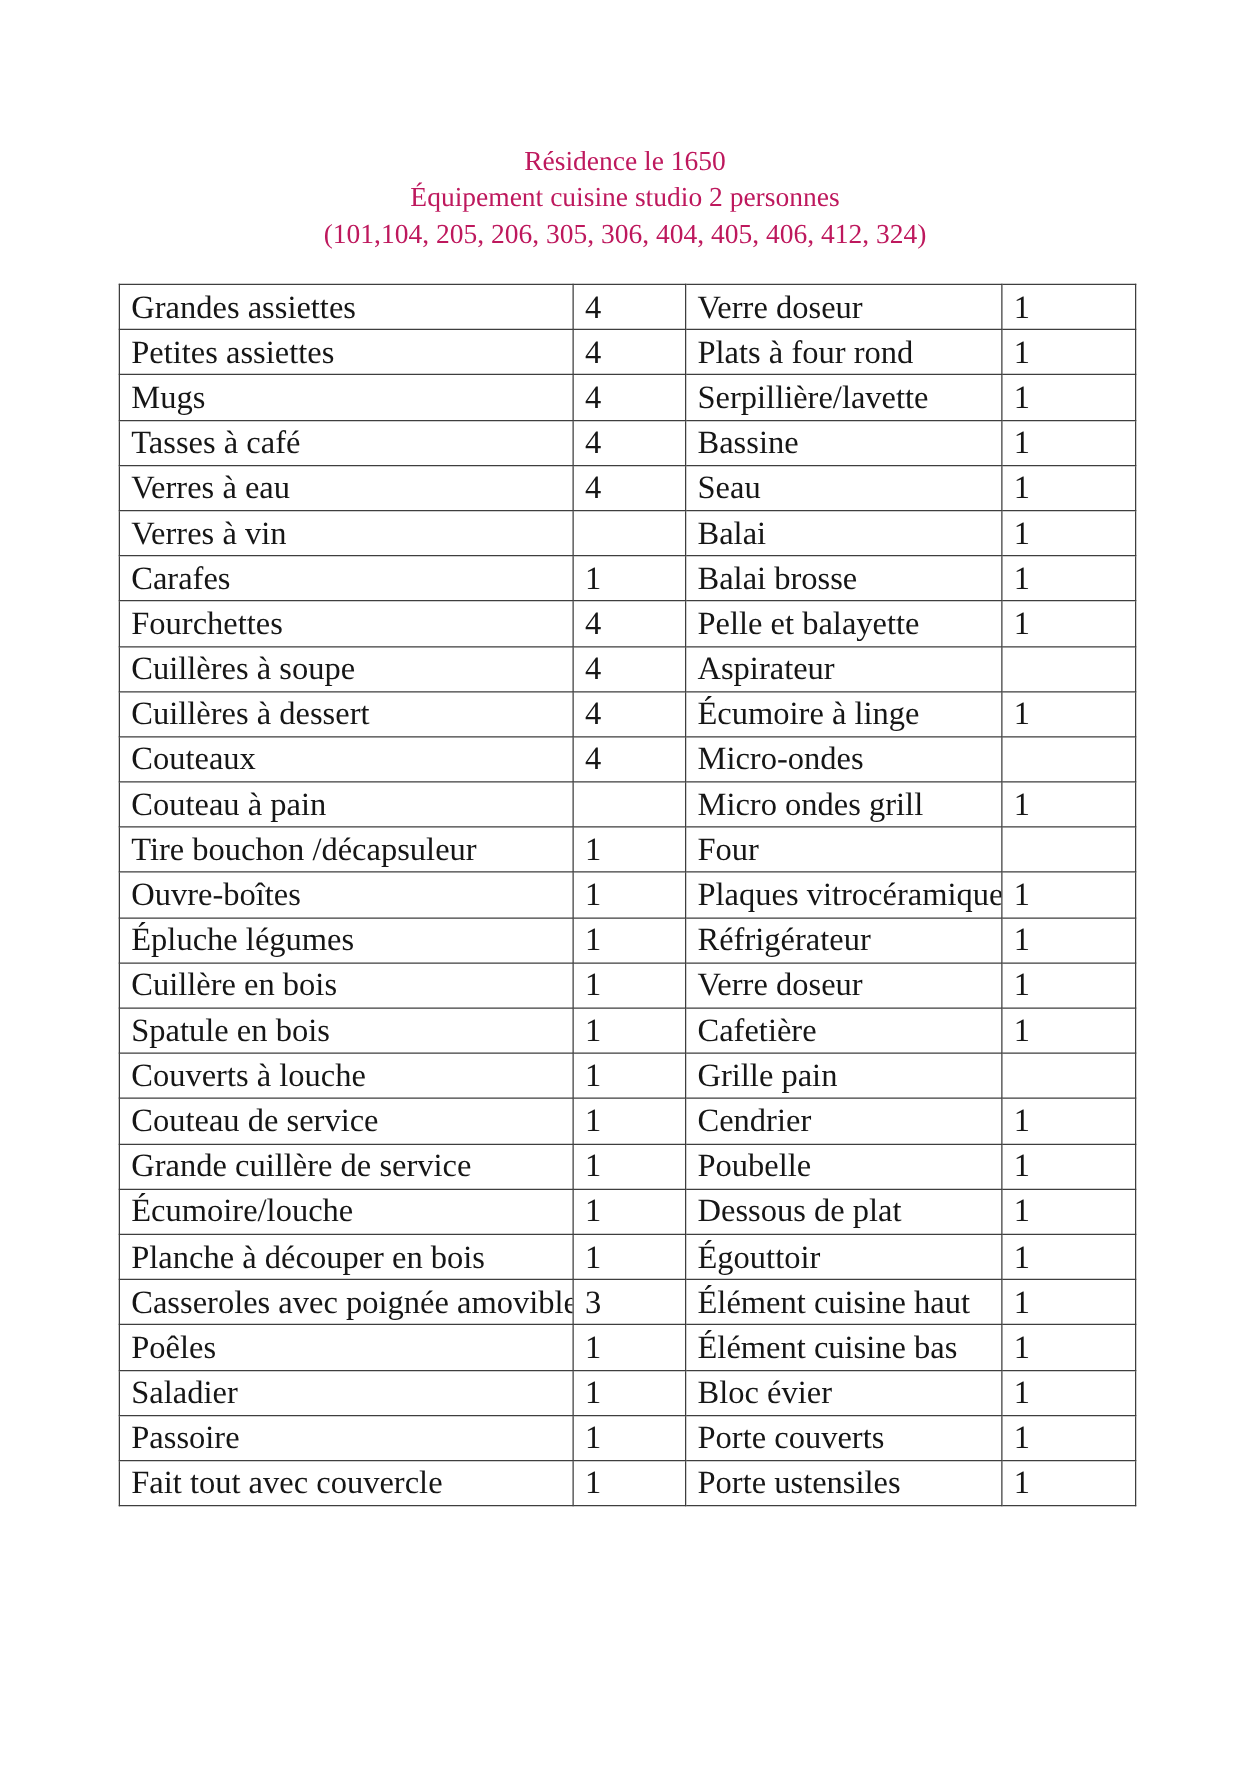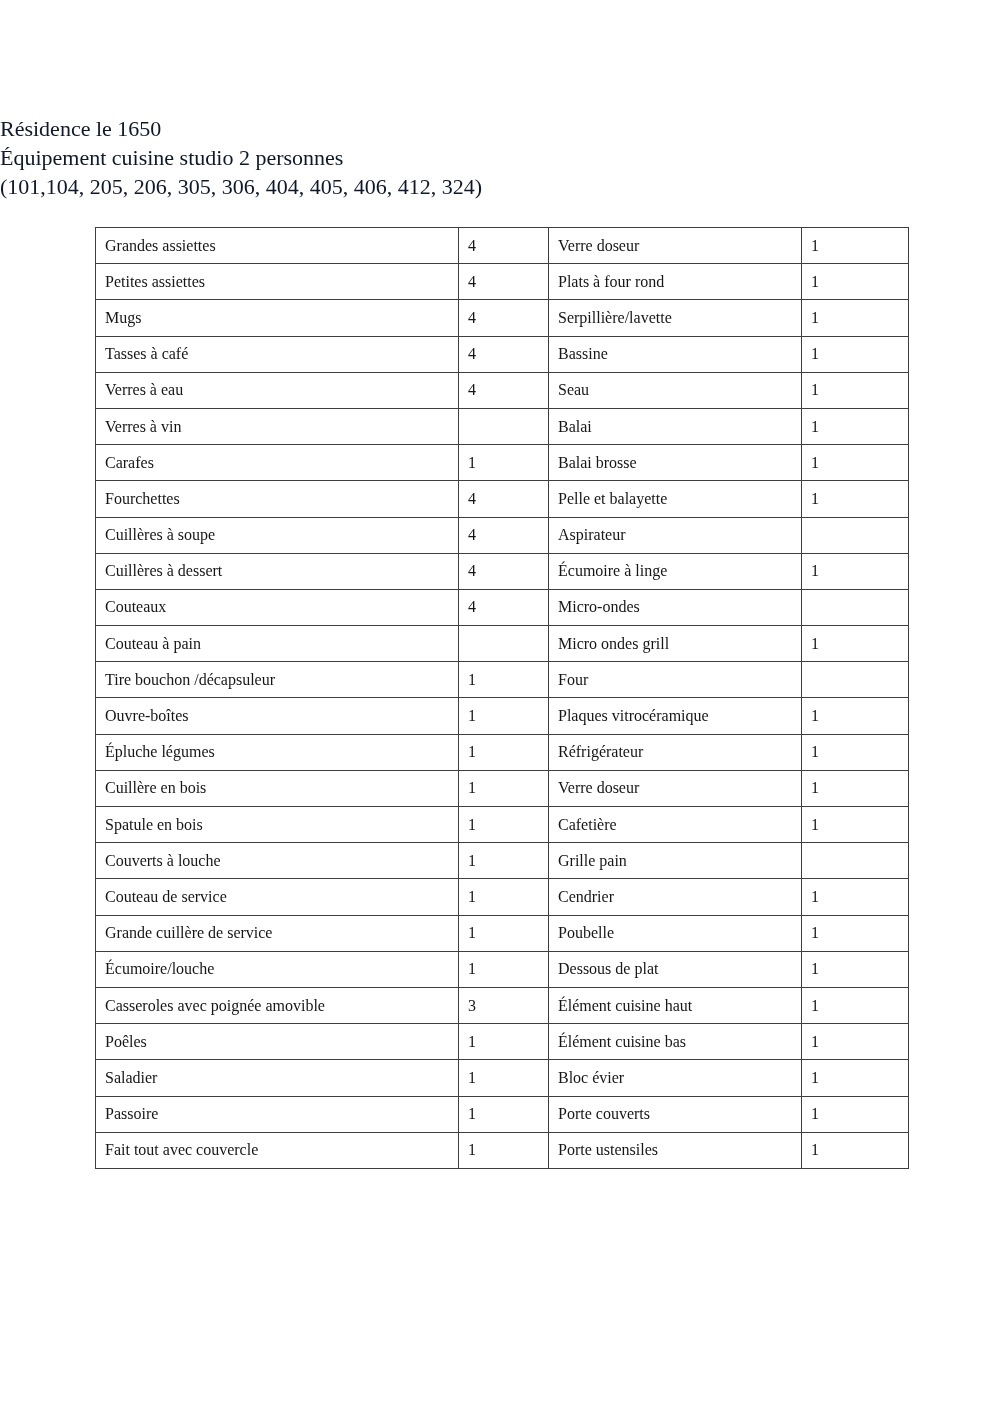--- a/index.html
+++ b/index.html
@@ -11,30 +11,31 @@
     position: relative;
     width: 1000px;
     height: 1415px;
     background: #ffffff;
     font-family: "Liberation Serif", serif;
     color: #111111;
     overflow: hidden;
   }
   .title-block {
     padding-top: 114px;
+    text-align: center;
     font-size: 22px;
     line-height: 29px;
-    color: #0f172a;
+    color: #be185d;
   }
   table.equip {
     margin: 26px 0 0 95px;
     width: 813px;
     border-collapse: collapse;
     table-layout: fixed;
-    font-size: 16px;
+    font-size: 26px;
     color: #161616;
   }
   table.equip td {
     border: 1px solid #3e3e3e;
     height: 35.2px;
     padding: 0 4px 0 9px;
     vertical-align: middle;
     white-space: nowrap;
     overflow: hidden;
   }
@@ -182,20 +183,26 @@
           <td>Poubelle</td>
           <td>1</td>
         </tr>
         <tr>
           <td>Écumoire/louche</td>
           <td>1</td>
           <td>Dessous de plat</td>
           <td>1</td>
         </tr>
         <tr>
+          <td>Planche à découper en bois</td>
+          <td>1</td>
+          <td>Égouttoir</td>
+          <td>1</td>
+        </tr>
+        <tr>
           <td>Casseroles avec poignée amovible</td>
           <td>3</td>
           <td>Élément cuisine haut</td>
           <td>1</td>
         </tr>
         <tr>
           <td>Poêles</td>
           <td>1</td>
           <td>Élément cuisine bas</td>
           <td>1</td>

